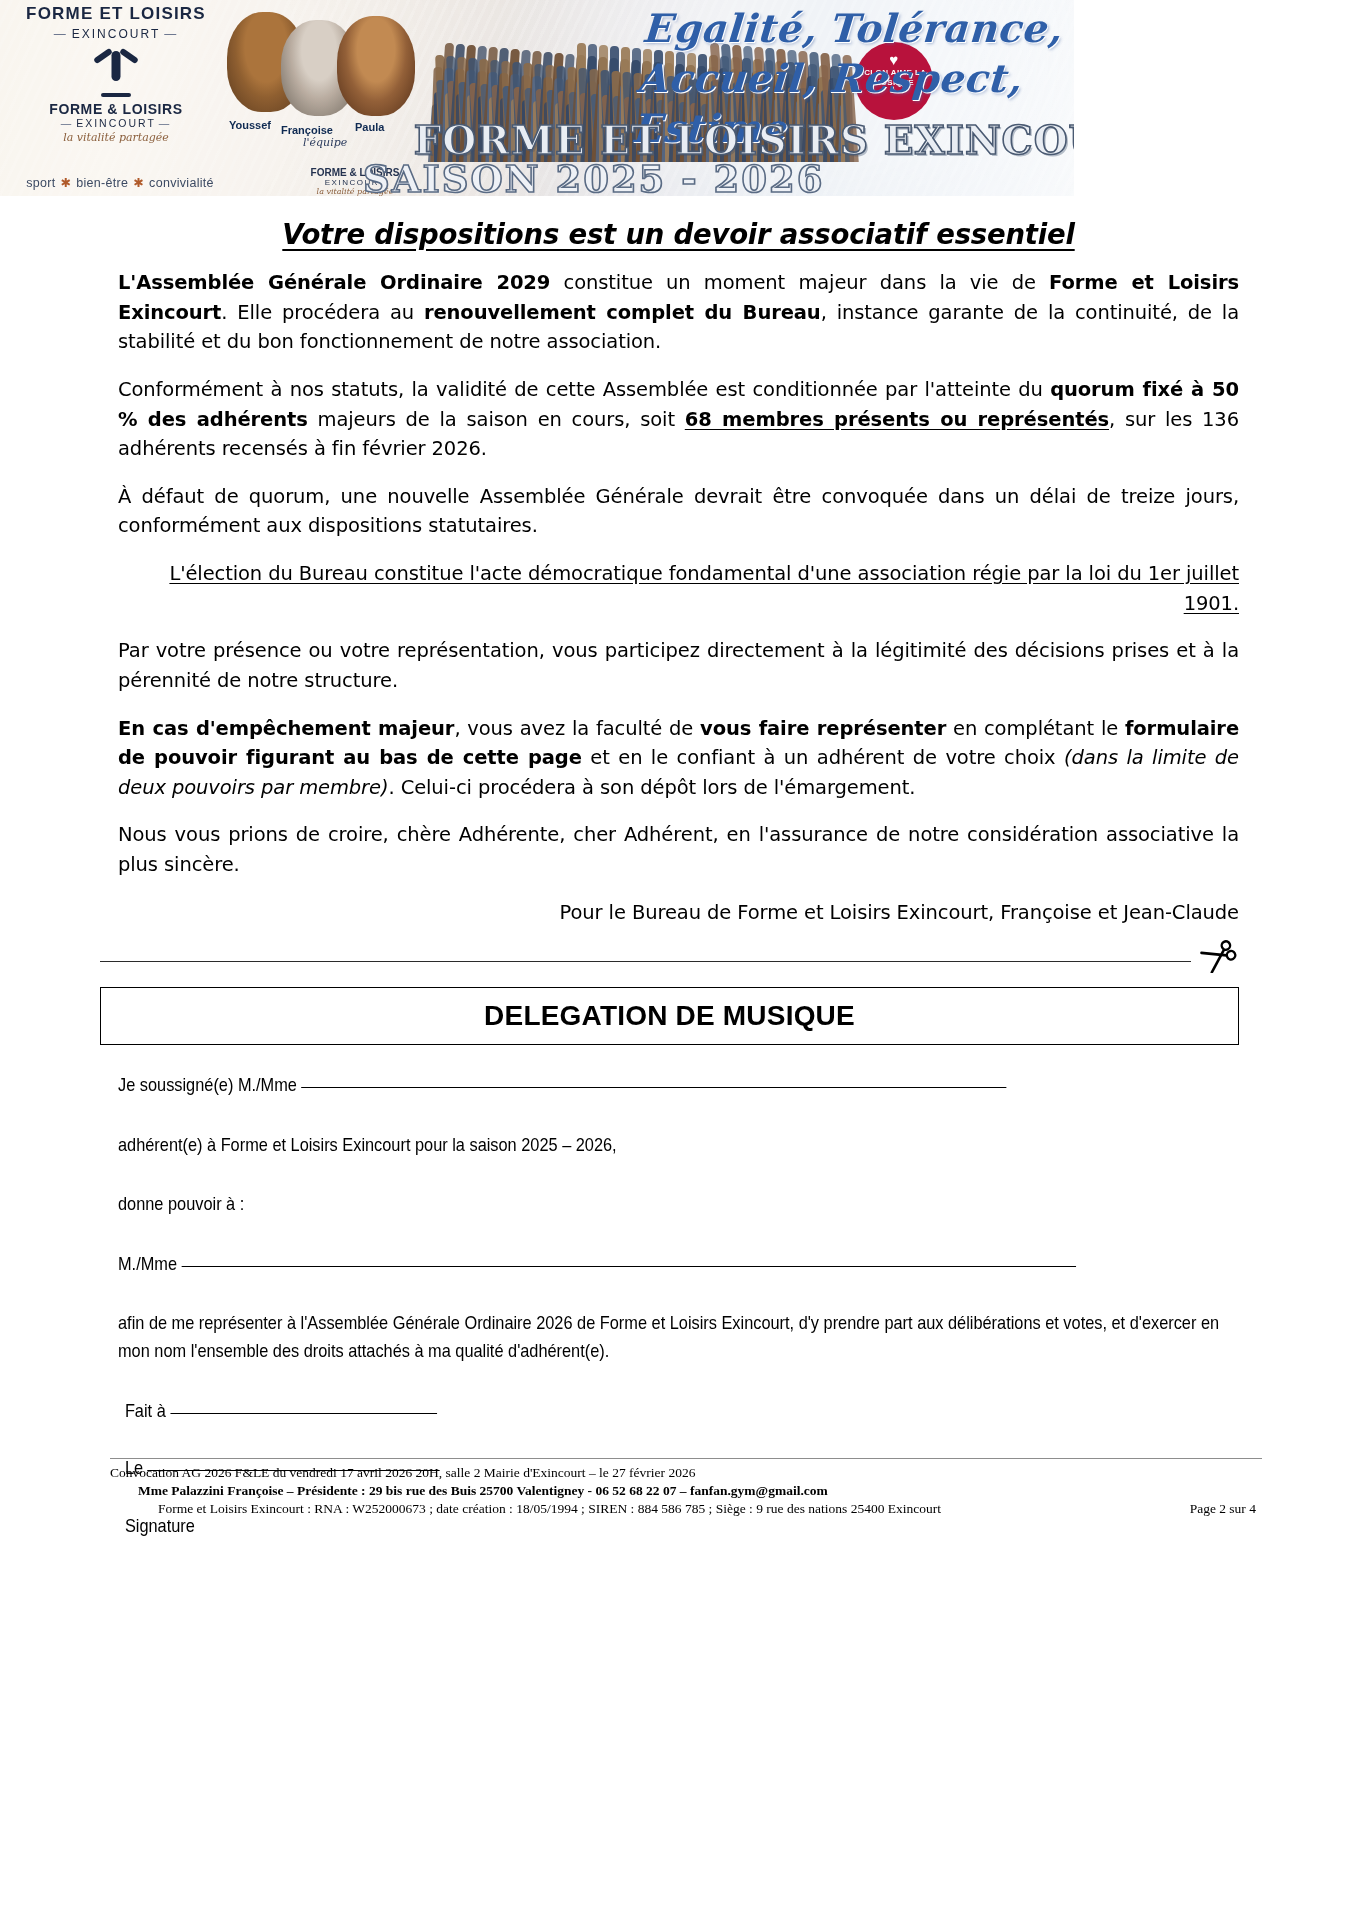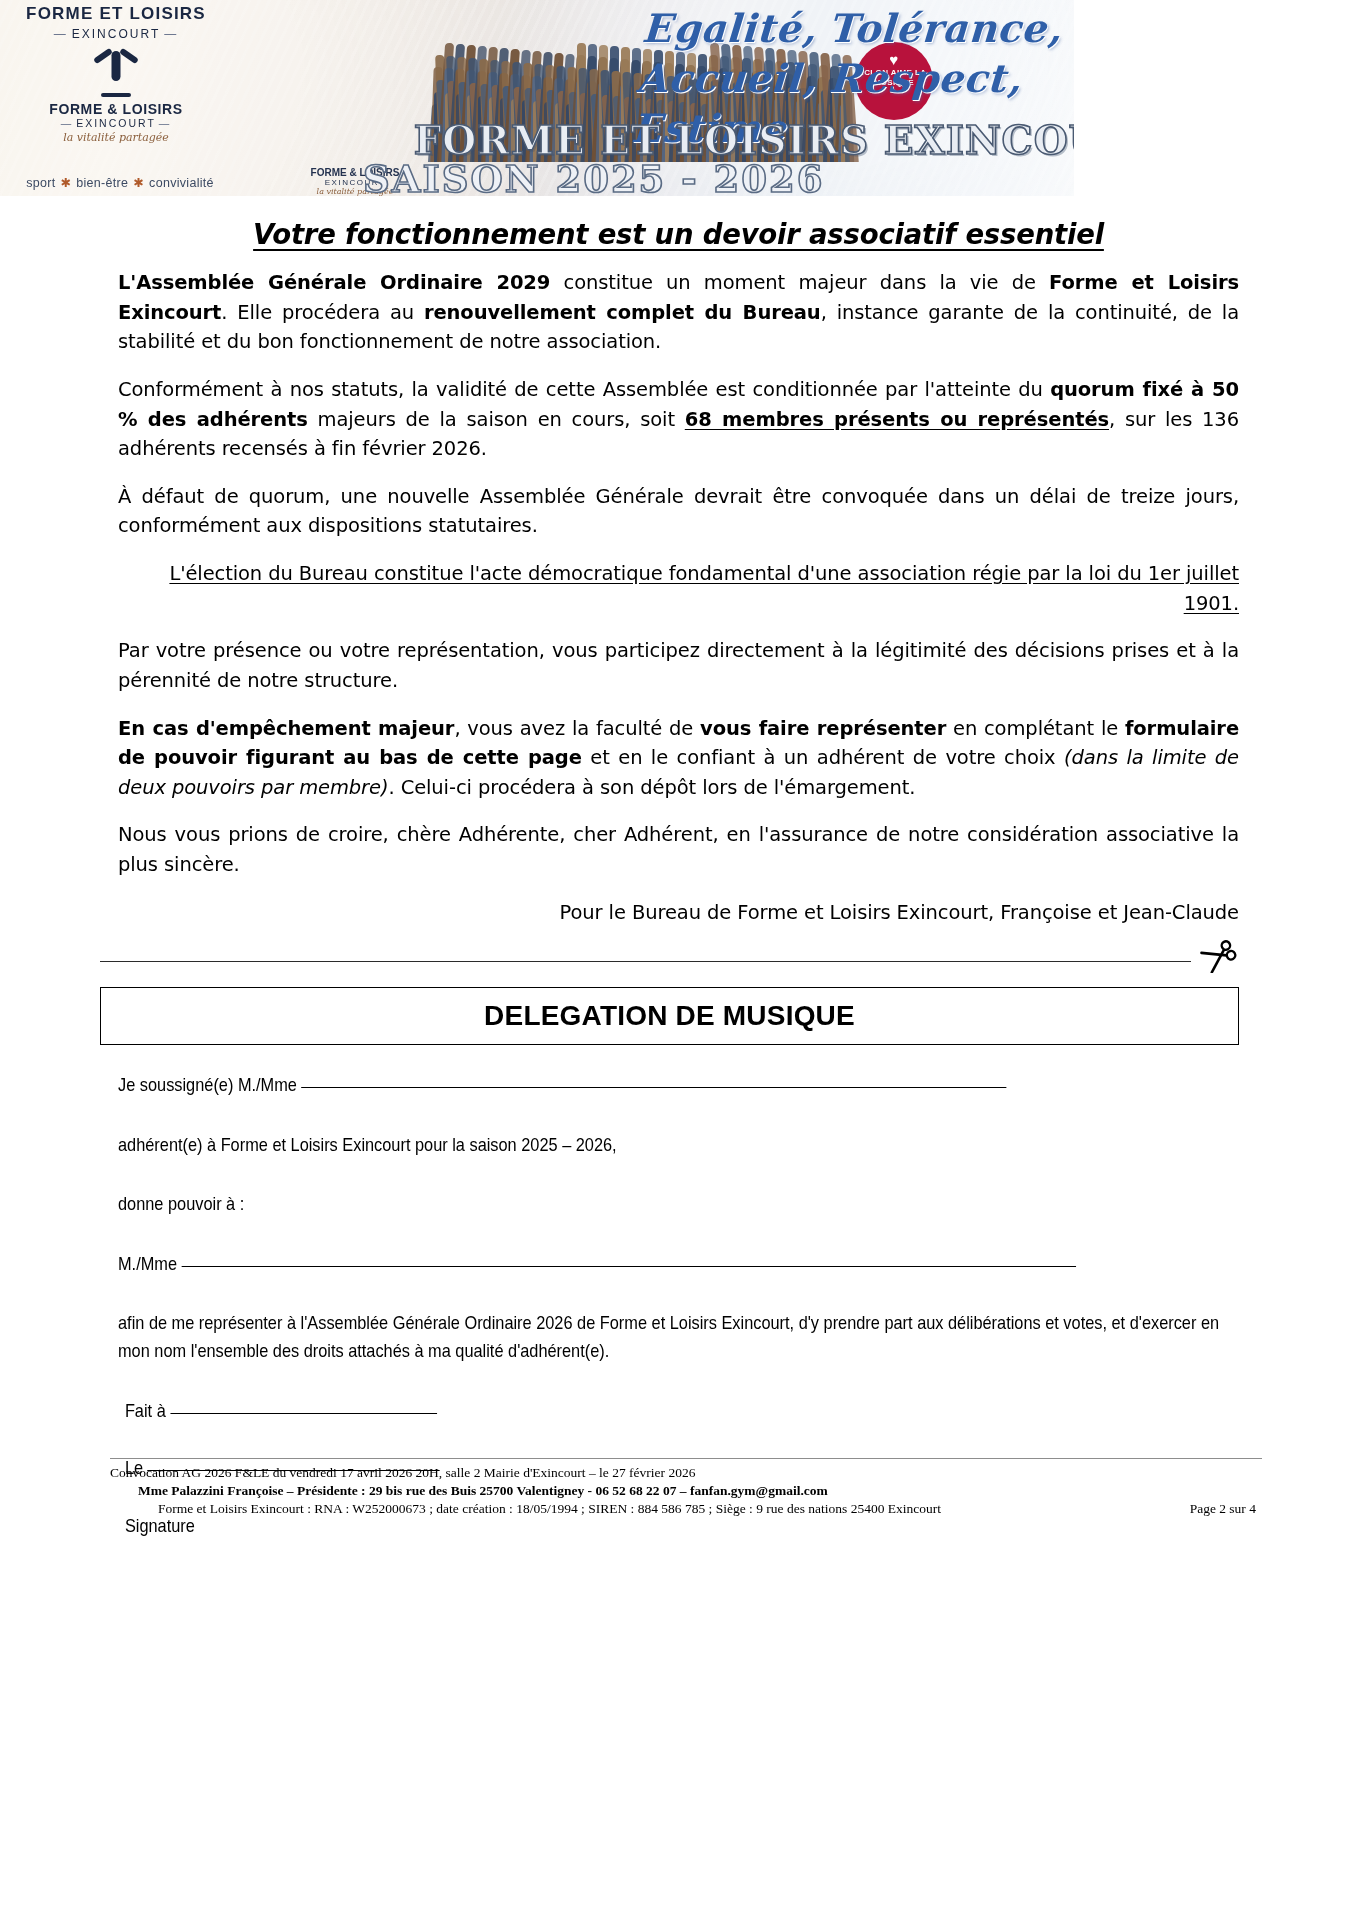--- a/index.html
+++ b/index.html
@@ -201,20 +201,29 @@
     </div>
     <div class="logo-name2">FORME &amp; LOISIRS</div>
     <div class="logo-name3">EXINCOURT</div>
     <div class="logo-tag">la vitalité partagée</div>
   </div>
 
   <div class="logo-bottom">
     <span>sport</span><span class="sep">✱</span><span>bien-être</span><span class="sep">✱</span><span>convivialité</span>
   </div>
 
+  <div class="photos">
+    <div class="portrait p1"></div>
+    <div class="portrait p2"></div>
+    <div class="portrait p3"></div>
+    <div class="pname" style="left:4px; top:117px;">Youssef</div>
+    <div class="pname" style="left:56px; top:122px;">Françoise</div>
+    <div class="pname" style="left:130px; top:119px;">Paula</div>
+    <div class="equipe">l'équipe</div>
+  </div>
 
   <div class="crowd" id="crowd">
       <i style="left:0.0px;height:58px;background:#3a4a63;transform:skewX(-4deg);opacity:0.75"></i>
       <i style="left:2.2px;height:95px;background:#7b5a3c;transform:skewX(-2deg);opacity:0.81"></i>
       <i style="left:4.4px;height:70px;background:#2f4668;transform:skewX(0deg);opacity:0.87"></i>
       <i style="left:6.6px;height:107px;background:#8a6a4a;transform:skewX(2deg);opacity:0.93"></i>
       <i style="left:8.8px;height:82px;background:#445b7a;transform:skewX(4deg);opacity:0.75"></i>
       <i style="left:11.0px;height:119px;background:#6e4f35;transform:skewX(-4deg);opacity:0.81"></i>
       <i style="left:13.2px;height:94px;background:#52688a;transform:skewX(-2deg);opacity:0.87"></i>
       <i style="left:15.4px;height:69px;background:#9a7b57;transform:skewX(0deg);opacity:0.93"></i>
@@ -418,21 +427,21 @@
     <div class="ml2">EXINCOURT</div>
     <div class="ml3">la vitalité partagée</div>
   </div>
 
   <div class="banner-title">FORME ET LOISIRS EXINCOURT</div>
   <div class="banner-season">SAISON 2025 - 2026</div>
 </div>
 
 <div class="page">
 
-  <h1 class="doc-title">Votre fonctionnement est un devoir associatif essentiel</h1>
+  <h1 class="doc-title">Votre dispositions est un devoir associatif essentiel</h1>
 
   <div class="body-block">
 
     <p class="para"><b>L'Assemblée Générale Ordinaire 2029</b><span> constitue un moment majeur dans la vie de </span><b>Forme et Loisirs Exincourt</b><span>. Elle procédera au </span><b>renouvellement complet du Bureau</b><span>, instance garante de la continuité, de la stabilité et du bon fonctionnement de notre association.</span></p>
 
     <p class="para"><span>Conformément à nos statuts, la validité de cette Assemblée est conditionnée par l'atteinte du </span><b>quorum fixé à 50 % des adhérents</b><span> majeurs de la saison en cours, soit </span><b><u>68 membres présents ou représentés</u></b><span>, sur les 136 adhérents recensés à fin février 2026.</span></p>
 
     <p class="para">À défaut de quorum, une nouvelle Assemblée Générale devrait être convoquée dans un délai de treize jours, conformément aux dispositions statutaires.</p>
 
     <p class="para nojust underline-all">L'élection du Bureau constitue l'acte démocratique fondamental d'une association régie par la loi du 1er juillet 1901.</p>

